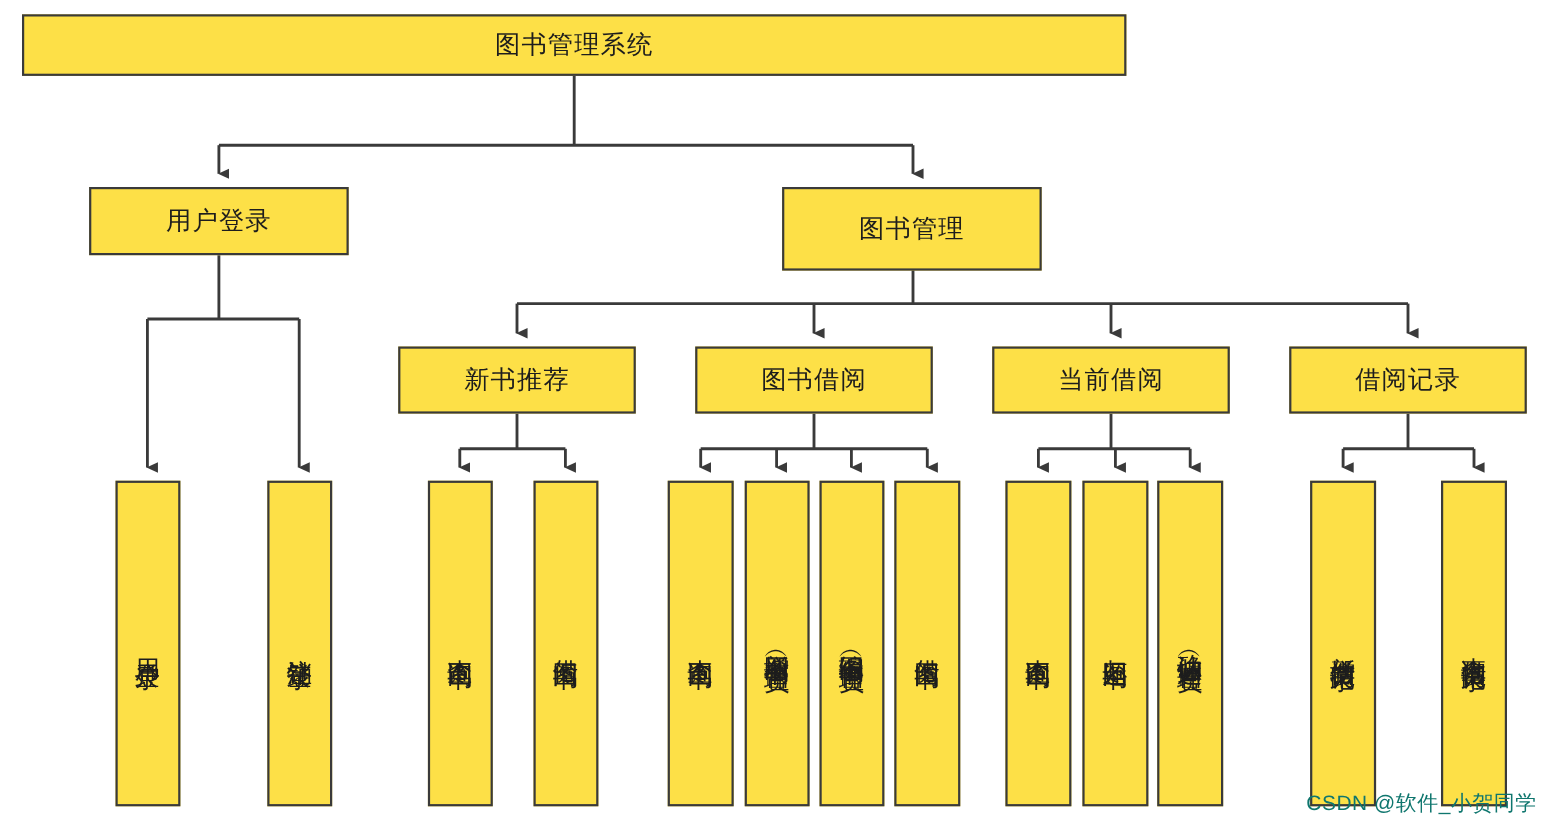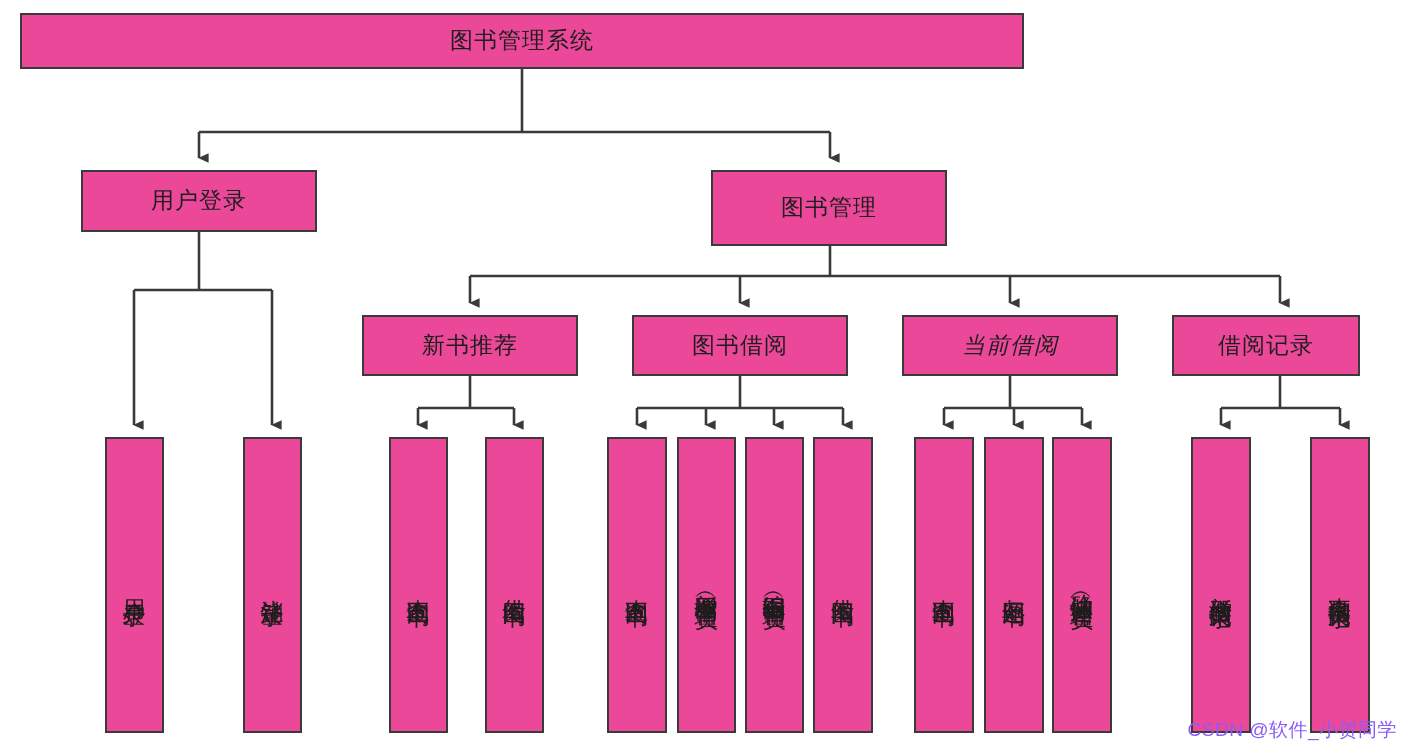--- a/index.html
+++ b/index.html
@@ -21,21 +21,21 @@
     position: absolute;
     left: 0;
     top: 0;
     width: 1405px;
     height: 747px;
     pointer-events: none;
   }
   .node {
     position: absolute;
     box-sizing: border-box;
-    background: #ec4899;
+    background: #fde047;
     border: 2px solid #3a3a3a;
     display: flex;
     align-items: center;
     justify-content: center;
     color: #1d1d1d;
   }
   .node.horiz {
     font-size: 23px;
     letter-spacing: 1px;
     line-height: 1.2;
@@ -56,21 +56,21 @@
     text-orientation: upright;
     display: block;
     white-space: normal;
     max-height: 100%;
   }
   .watermark {
     position: absolute;
     right: 8px;
     bottom: 4px;
     font-size: 19px;
-    color: #8b5cf6;
+    color: #0f766e;
     letter-spacing: 0.5px;
     white-space: nowrap;
   }
 </style>
 </head>
 <body>
 
 <div id="canvas">
 
   <svg id="wires" viewBox="0 0 1405 747">
@@ -133,24 +133,24 @@
   <div class="node horiz" id="node-l2-1" style="left: 711px; top: 170px; width: 236px; height: 76px;">
     <span>图书管理</span>
   </div>
 
   <div class="node horiz" id="node-l3-1" style="left: 632px; top: 315px; width: 216px; height: 61px;">
     <span>图书借阅</span>
   </div>
   <div class="node horiz" id="node-l3-0" style="left: 362px; top: 315px; width: 216px; height: 61px;">
     <span>新书推荐</span>
   </div>
-  <div class="node horiz" id="node-l3-2" style="left: 902px; top: 315px; width: 216px; height: 61px; font-style: italic;">
+  <div class="node horiz" id="node-l3-2" style="left: 902px; top: 315px; width: 216px; height: 61px;">
     <span>当前借阅</span>
   </div>
-  <div class="node horiz" id="node-l3-3" style="left: 1172px; top: 315px; width: 188px; height: 61px;">
+  <div class="node horiz" id="node-l3-3" style="left: 1172px; top: 315px; width: 216px; height: 61px;">
     <span>借阅记录</span>
   </div>
 
   <div class="node vert" id="node-leaf-0" style="left: 105px; top: 437px; width: 59px; height: 296px;">
     <span class="vtext">用户登录</span>
   </div>
   <div class="node vert" id="node-leaf-1" style="left: 243px; top: 437px; width: 59px; height: 296px;">
     <span class="vtext">注销登录</span>
   </div>
   <div class="node vert" id="node-leaf-2" style="left: 389px; top: 437px; width: 59px; height: 296px;">

